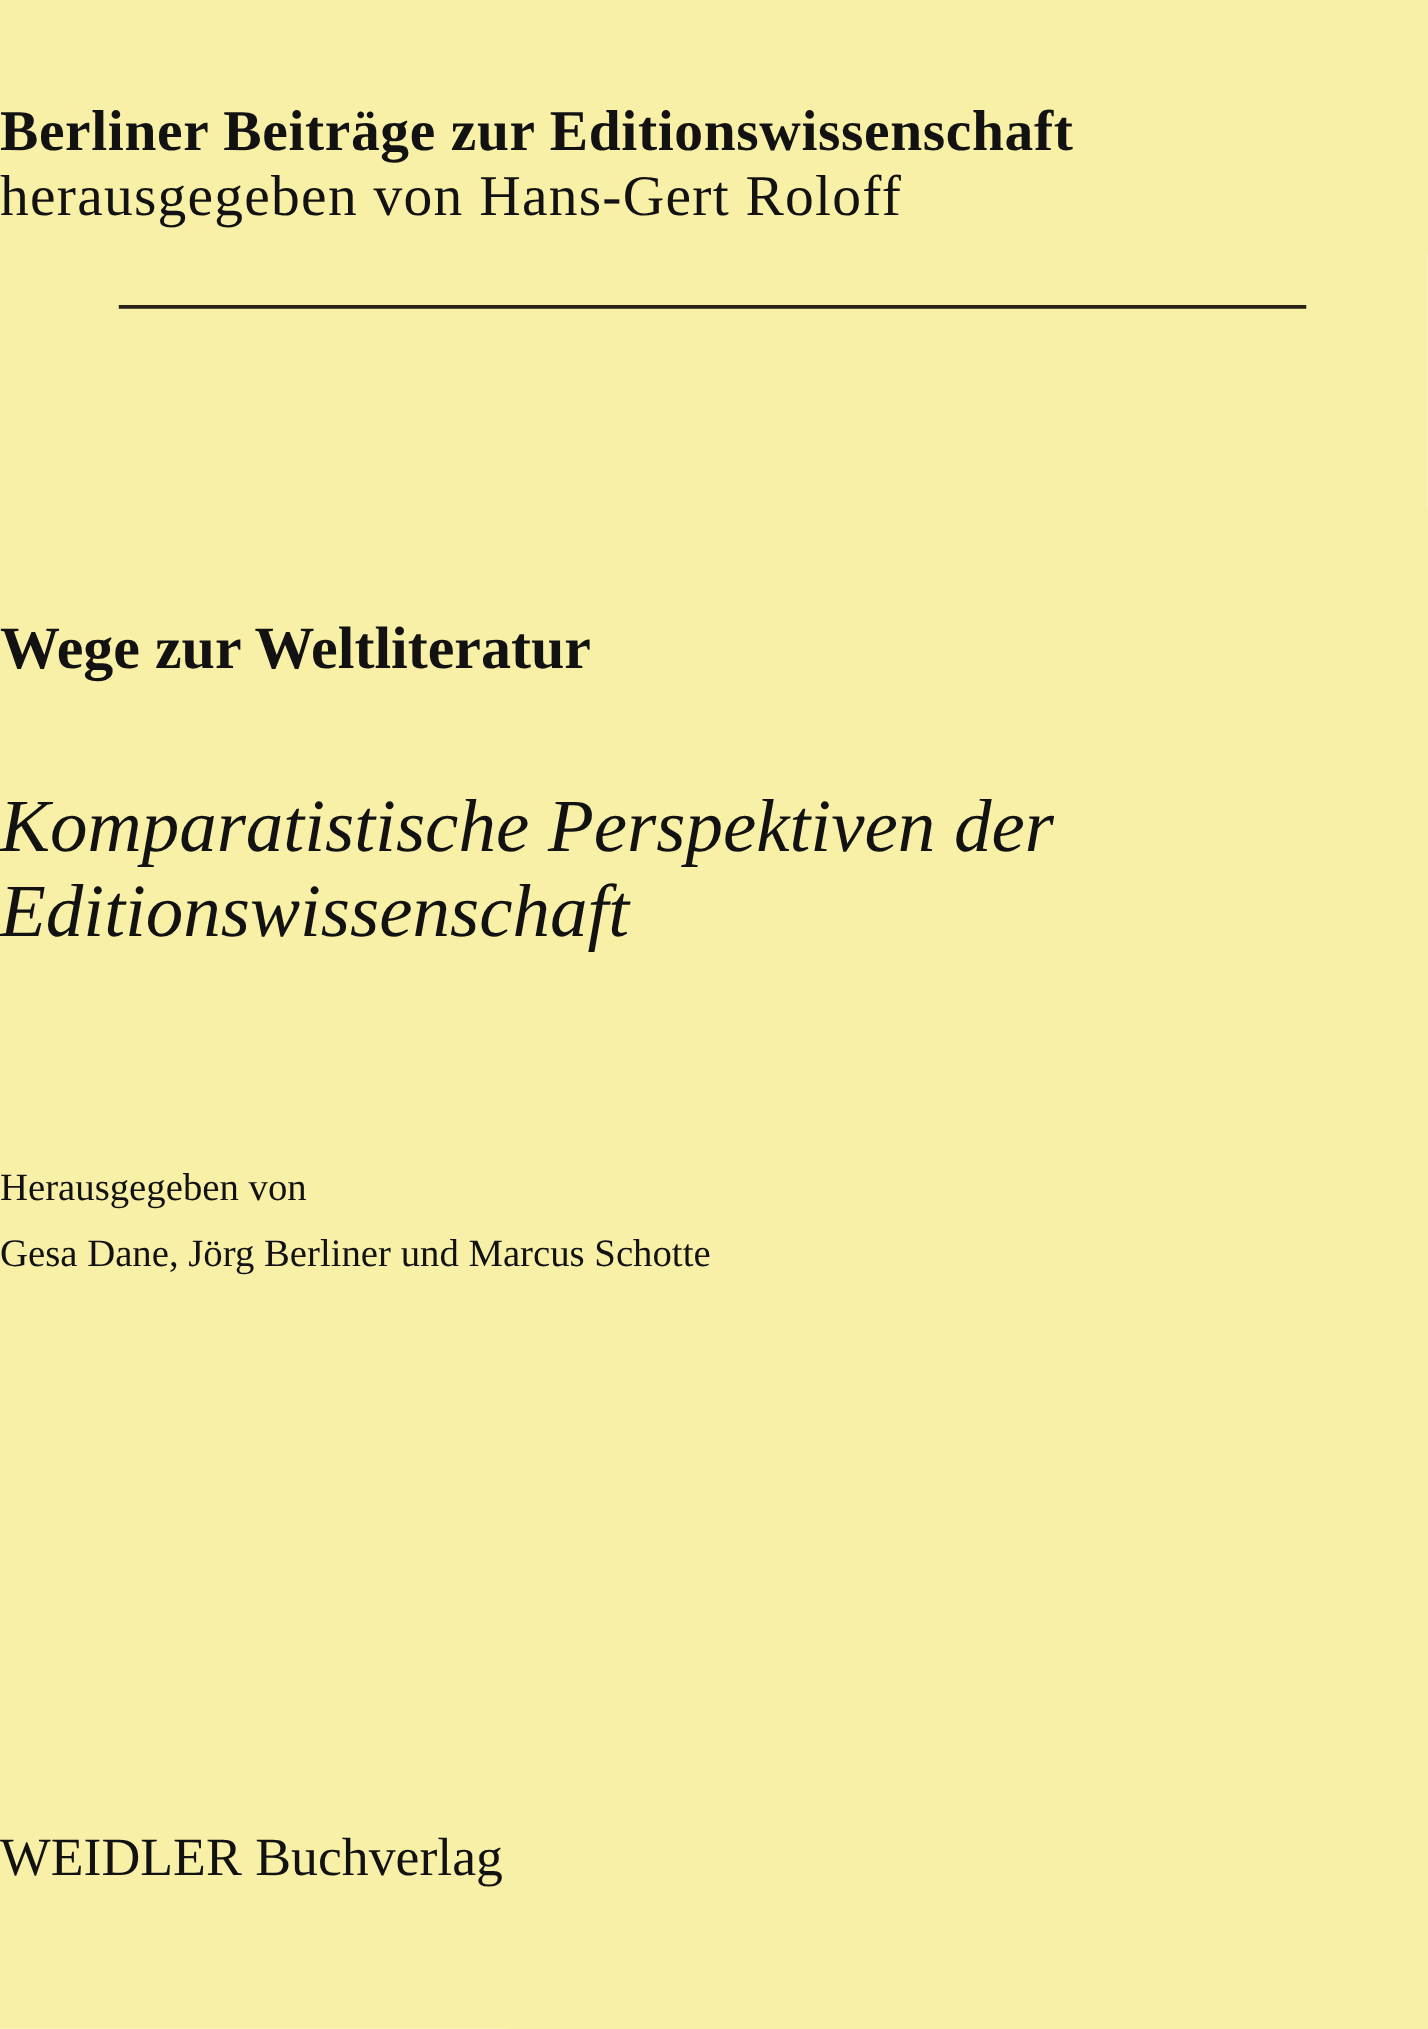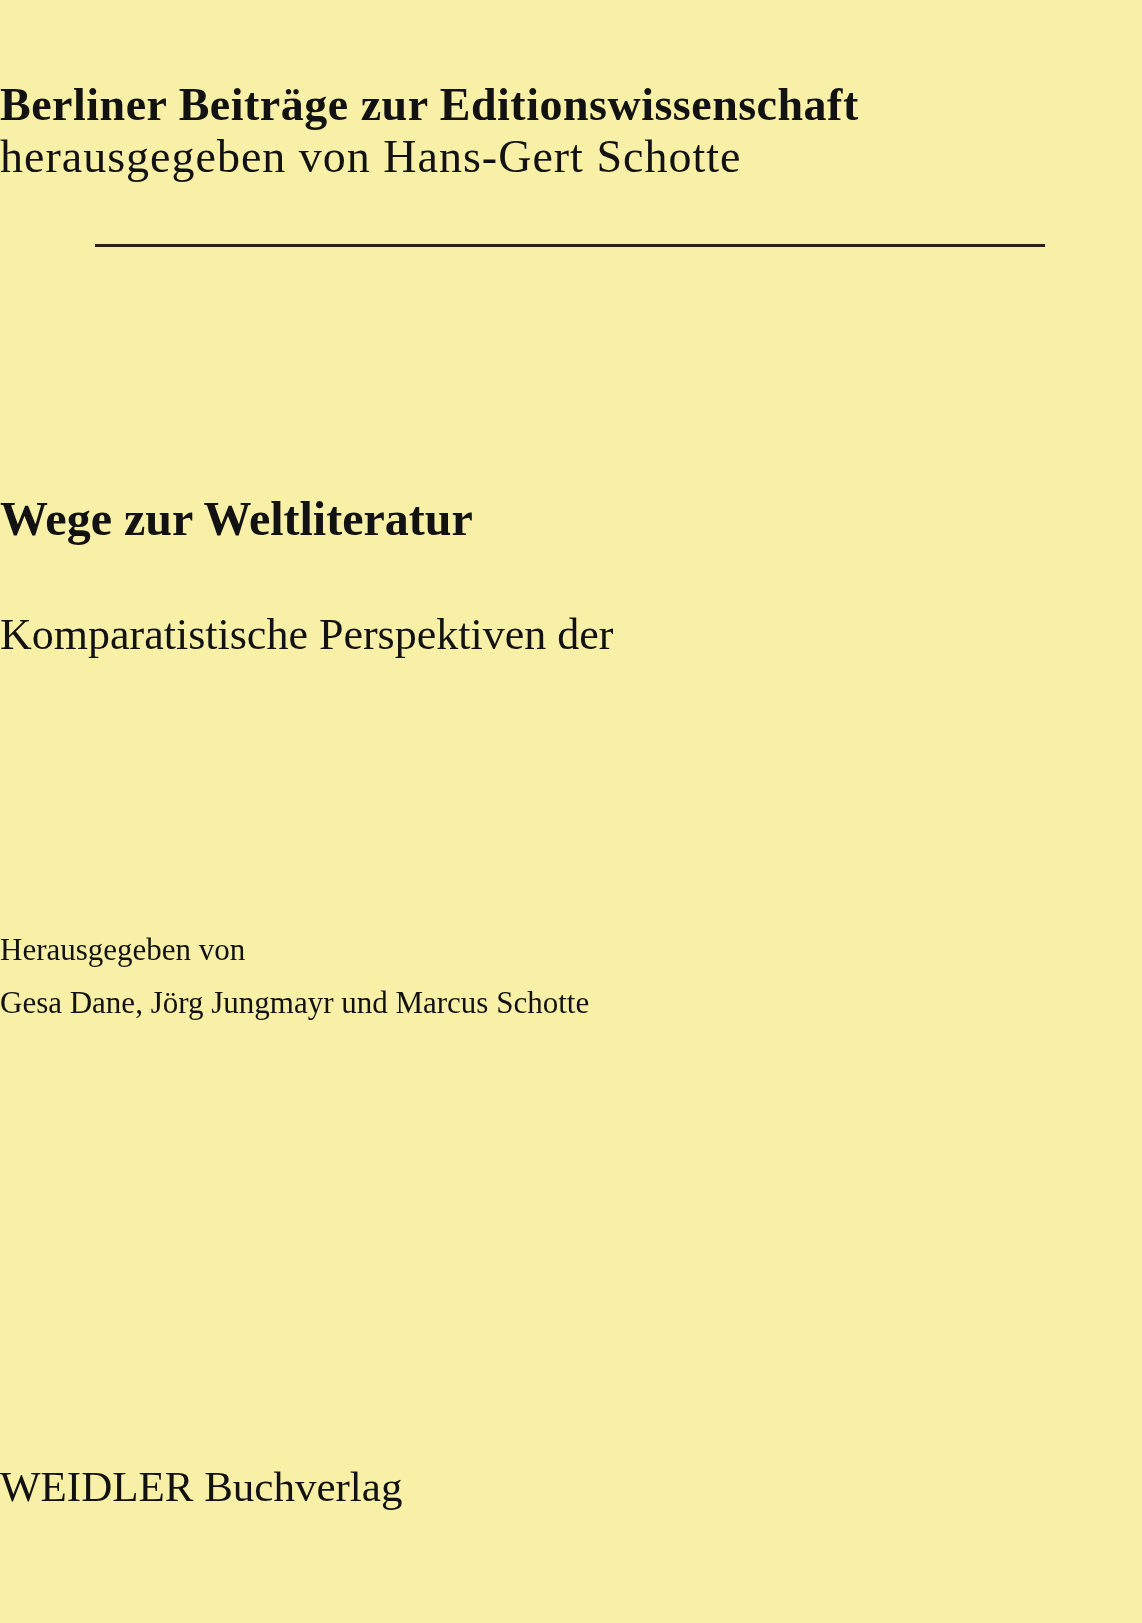--- a/index.html
+++ b/index.html
@@ -46,53 +46,55 @@
     height: 3px;
     background: #2a2118;
   }
   .book-title {
     top: 482px;
     font-size: 48px;
     line-height: 74px;
     font-weight: bold;
   }
   .book-subtitle {
-    top: 601px;
-    font-size: 44px;
+    top: 627px;
+    font-size: 60px;
     line-height: 68px;
+    font-style: italic;
   }
   .editors {
     top: 923px;
     font-size: 31px;
     line-height: 53px;
   }
   .publisher {
     top: 1465px;
     font-size: 43px;
     line-height: 43px;
   }
 </style>
 </head>
 <body>
 
 <div class="cover" style="background: rgb(248, 240, 166); color: rgb(18, 18, 18);">
 
   <div class="centered series-header">
     <div class="series-title">Berliner Beiträge zur Editionswissenschaft</div>
-    <div class="series-editor-line">herausgegeben von Hans-Gert Schotte</div>
+    <div class="series-editor-line">herausgegeben von Hans-Gert Roloff</div>
   </div>
 
   <div class="rule"></div>
 
   <div class="centered book-title">Wege zur Weltliteratur</div>
 
   <div class="centered book-subtitle">
     <div>Komparatistische Perspektiven der</div>
+    <div>Editionswissenschaft</div>
   </div>
 
   <div class="centered editors">
     <div>Herausgegeben von</div>
-    <div>Gesa Dane, Jörg Jungmayr und Marcus Schotte</div>
+    <div>Gesa Dane, Jörg Berliner und Marcus Schotte</div>
   </div>
 
   <div class="centered publisher">WEIDLER Buchverlag</div>
 
 </div>
 
 </body></html>

